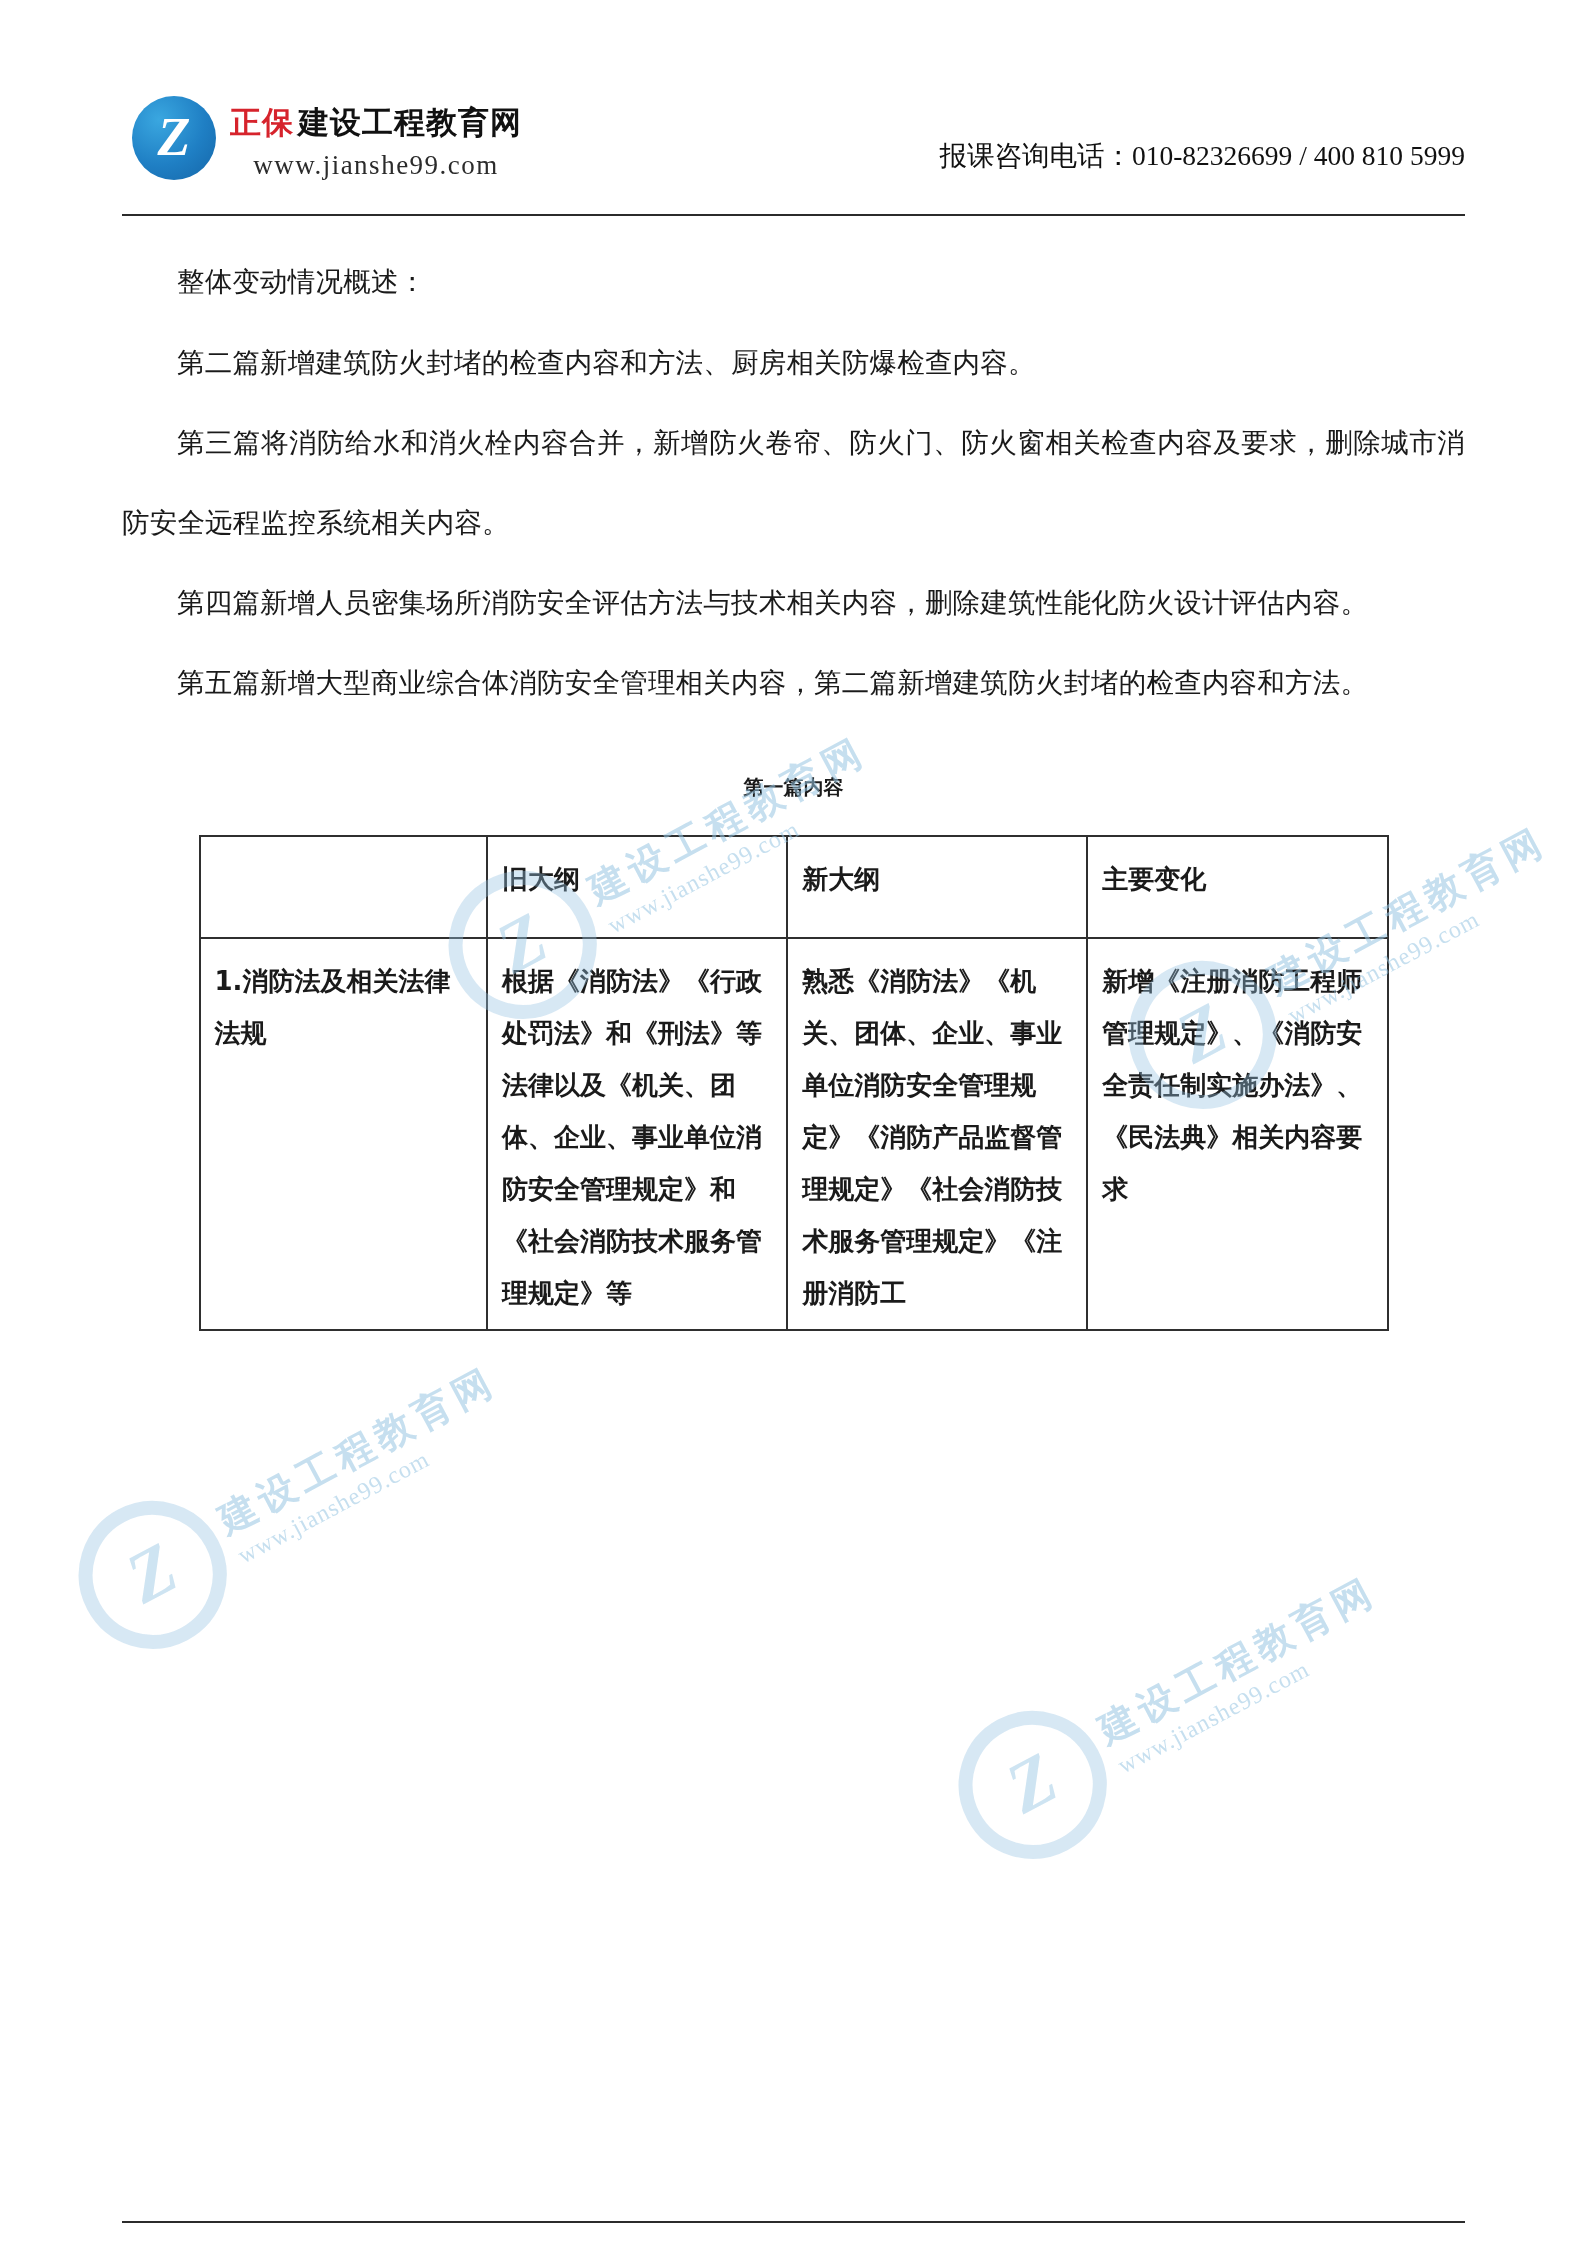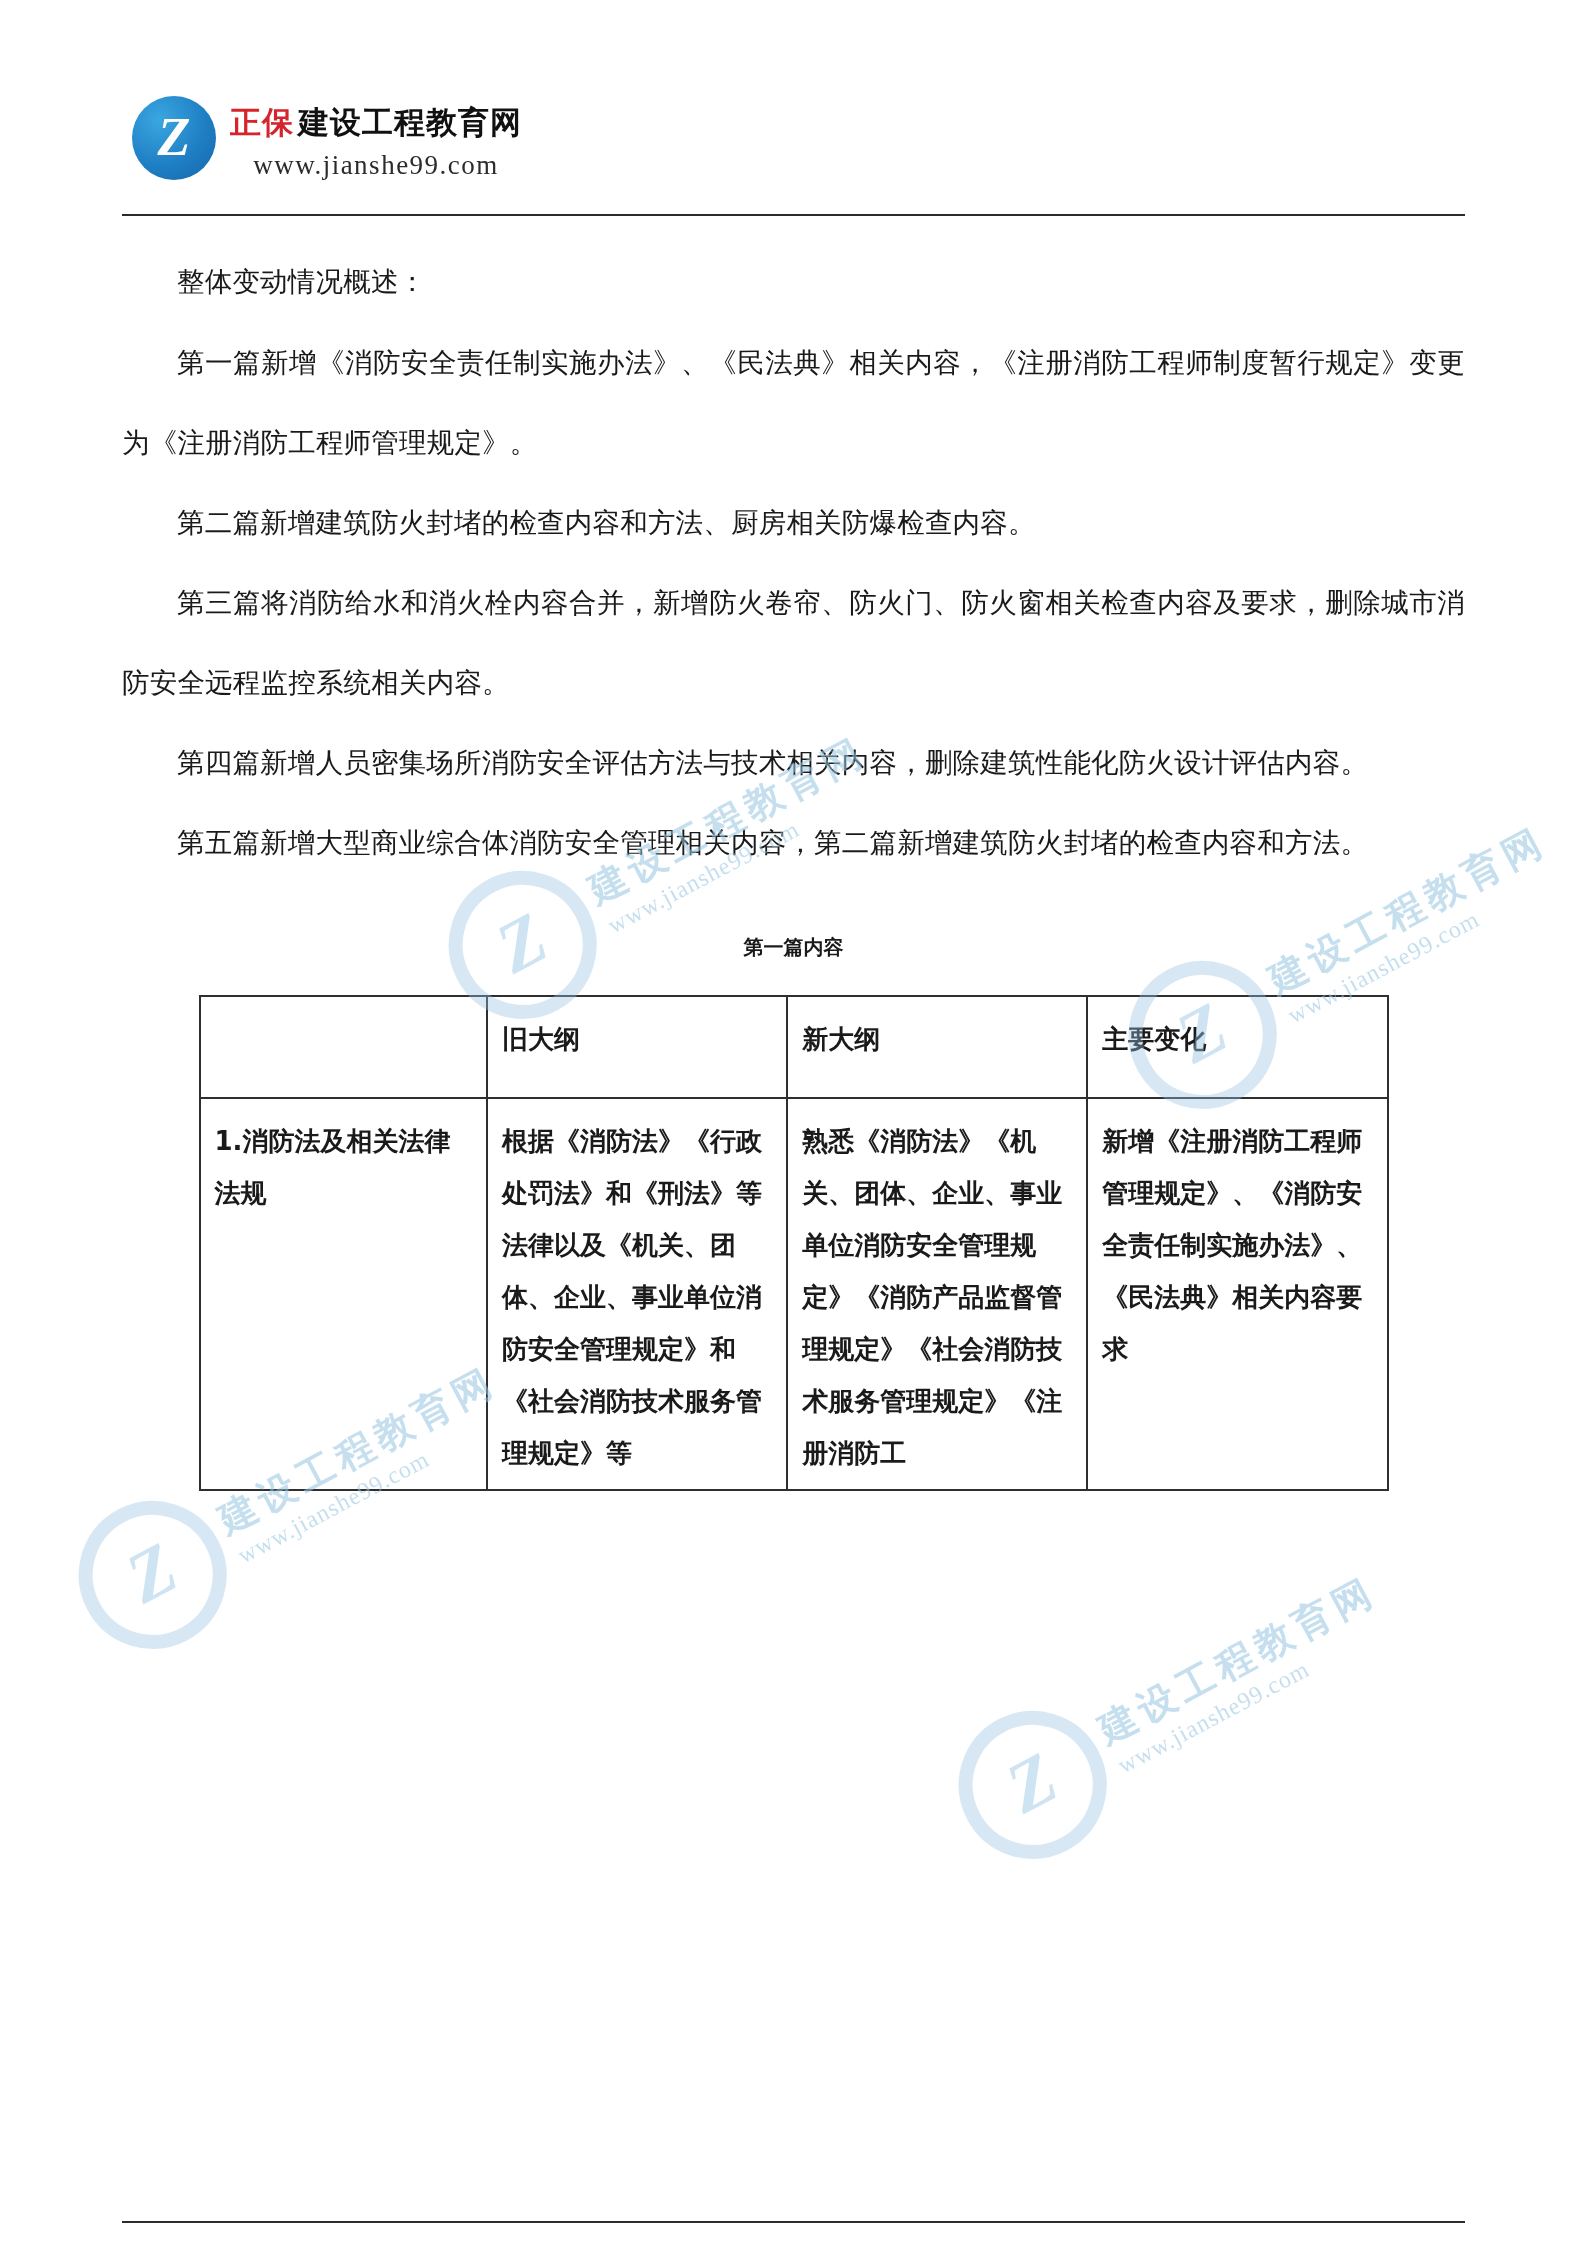--- a/index.html
+++ b/index.html
@@ -234,28 +234,28 @@
     <div class="logo-block">
       <div class="logo-badge"></div>
       <div class="logo-text">
         <div class="logo-line1">
           <span class="logo-zb">正保</span>
           <span class="logo-rest">建设工程教育网</span>
         </div>
         <div class="logo-line2">www.jianshe99.com</div>
       </div>
     </div>
+    <div class="header-phone">报课咨询电话：010-82326699 / 400 810 5999</div>
   </div>
   <div class="header-rule"></div>
 
   <div class="content">
 
 
     <p class="para first">整体变动情况概述：</p>
-    <p class="para">第一篇新增《消防安全责任制实施办法》、《民法典》相关内容，《注册消防工程师制度暂行规定》变更为《注册消防工程师管理规定》。</p>
     <p class="para">第二篇新增建筑防火封堵的检查内容和方法、厨房相关防爆检查内容。</p>
     <p class="para">第三篇将消防给水和消火栓内容合并，新增防火卷帘、防火门、防火窗相关检查内容及要求，删除城市消防安全远程监控系统相关内容。</p>
     <p class="para">第四篇新增人员密集场所消防安全评估方法与技术相关内容，删除建筑性能化防火设计评估内容。</p>
     <p class="para">第五篇新增大型商业综合体消防安全管理相关内容，第二篇新增建筑防火封堵的检查内容和方法。</p>
 
     <div class="section-title">第一篇内容</div>
 
     <table class="outline">
       <colgroup>
         <col class="c1">

